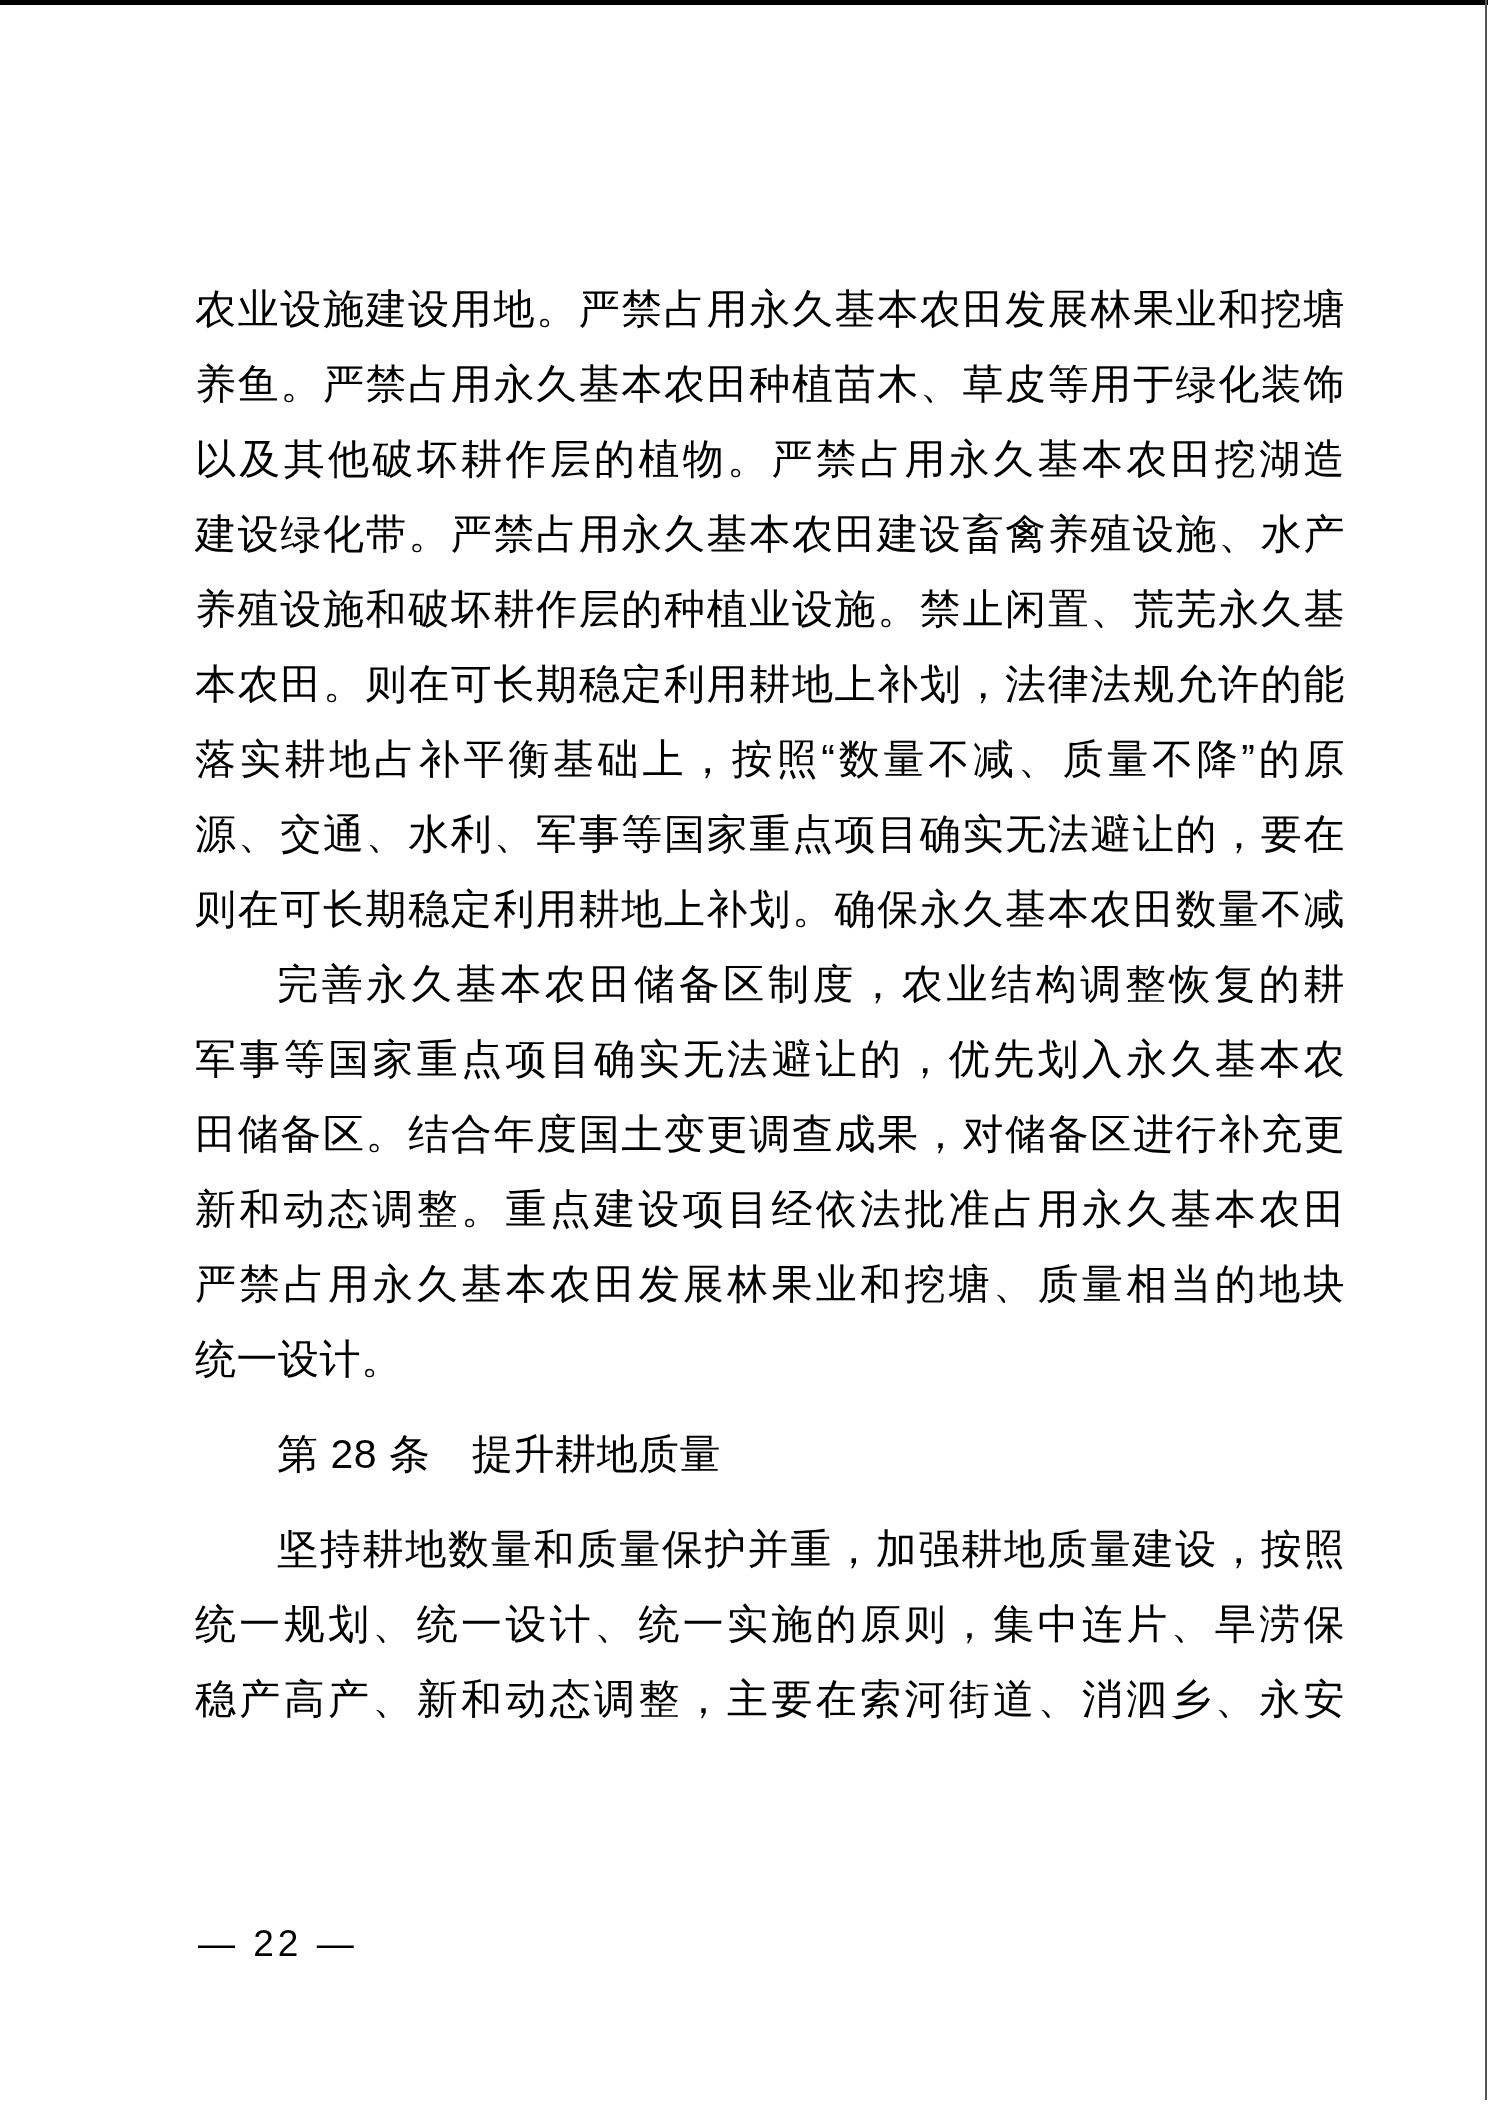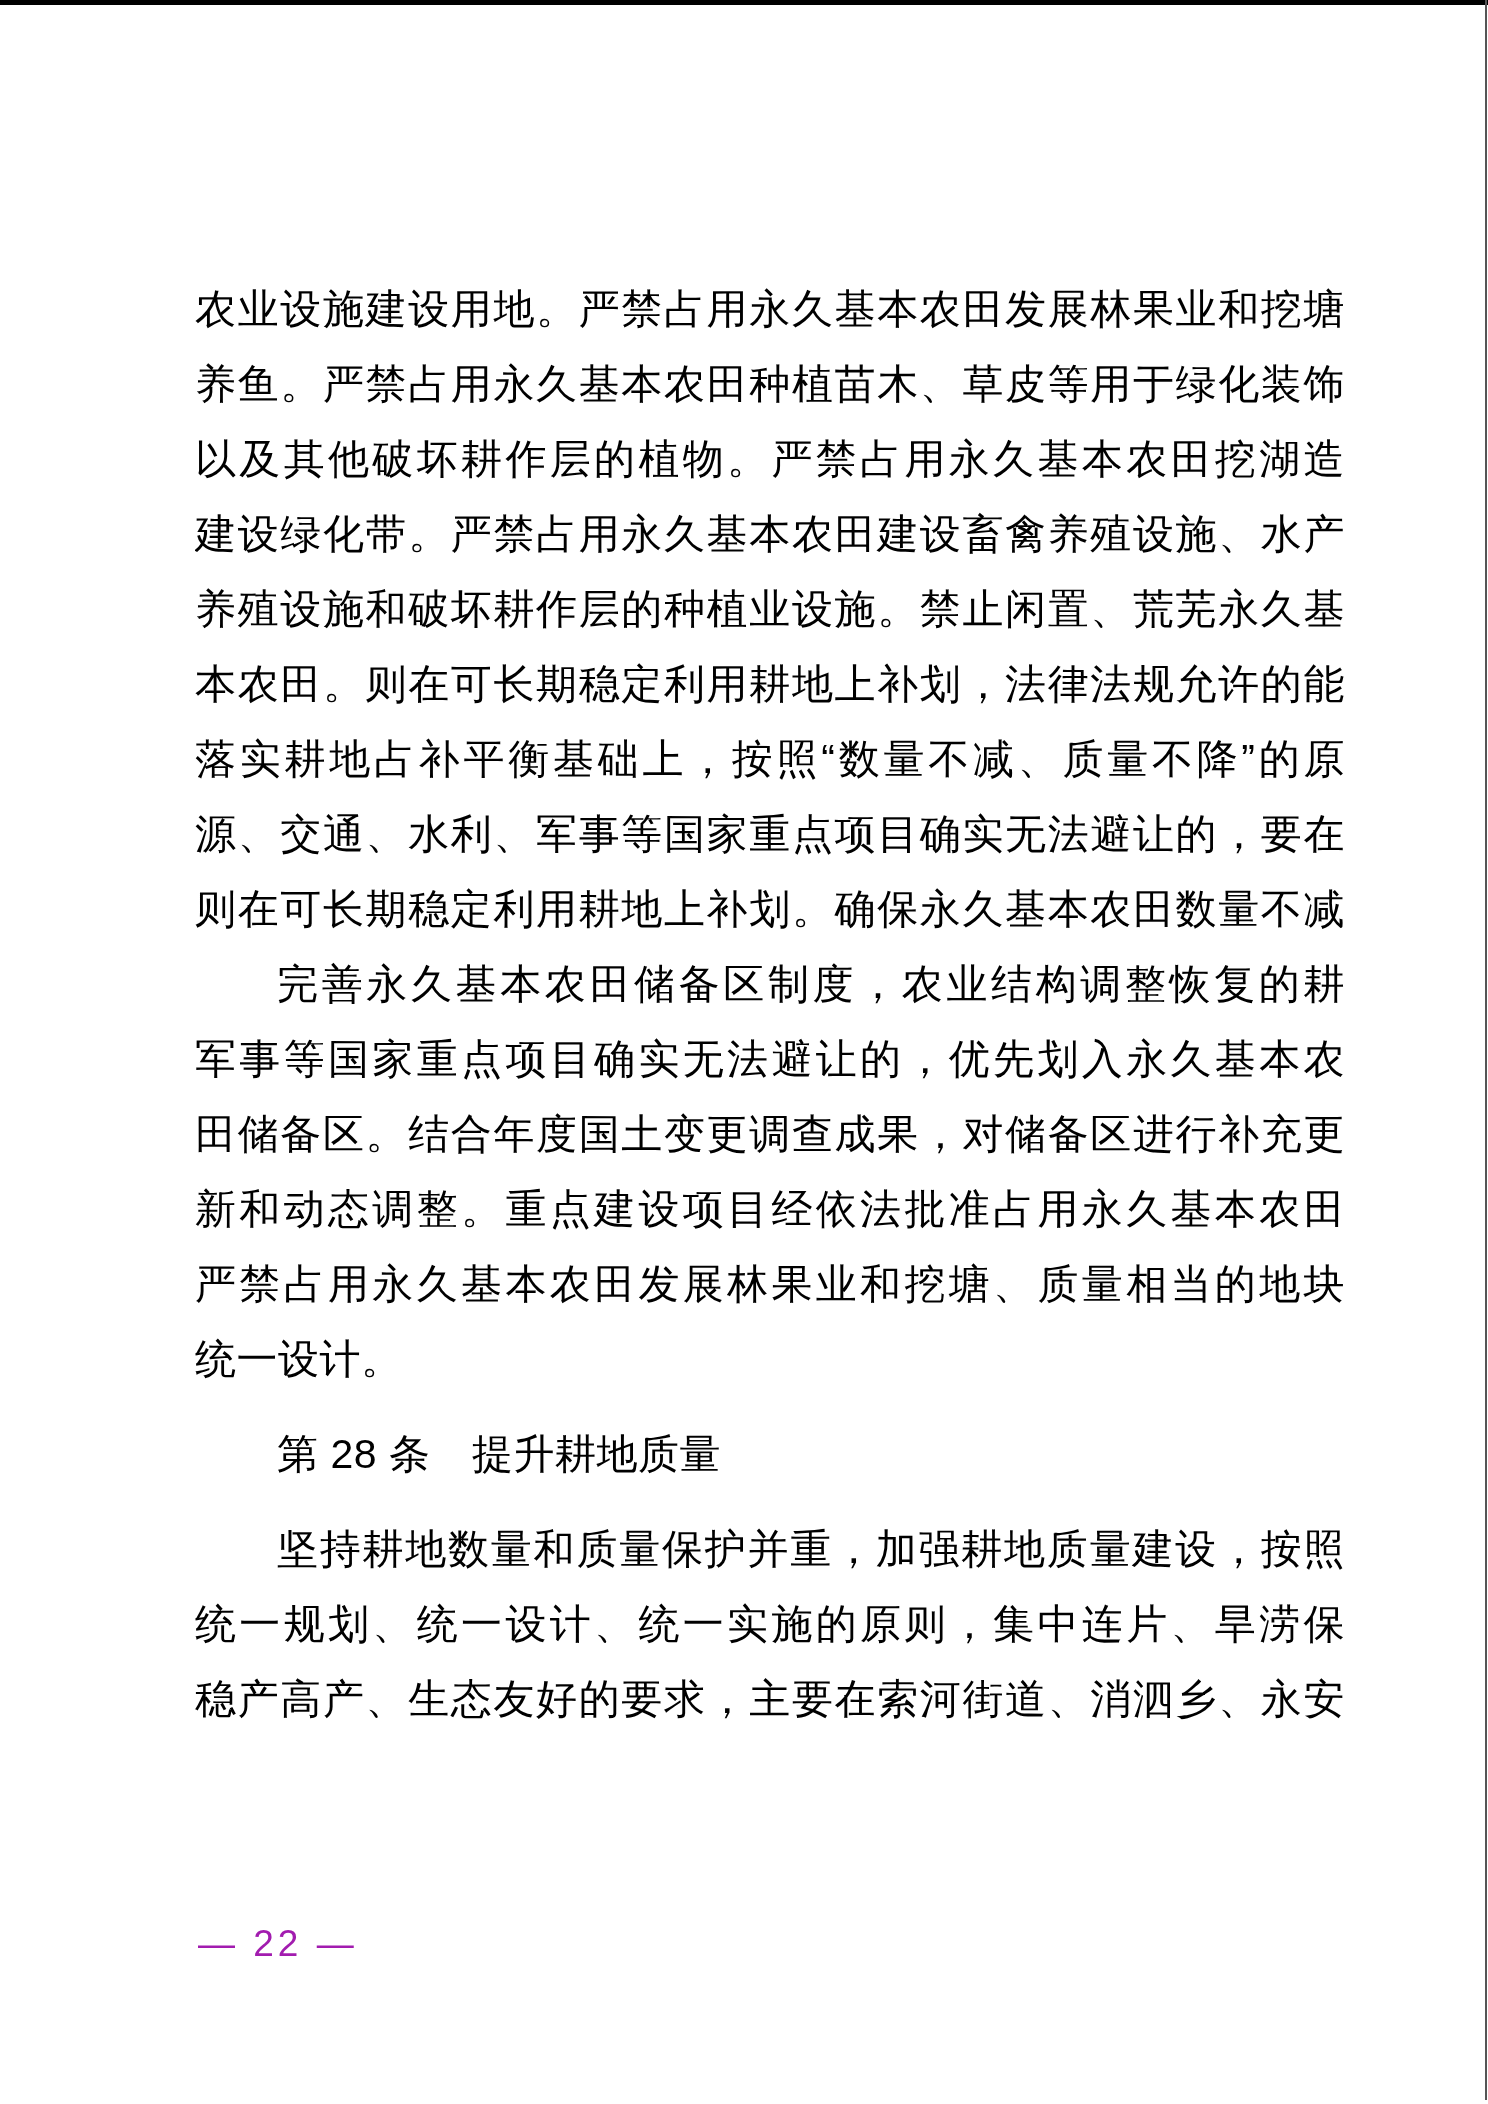--- a/index.html
+++ b/index.html
@@ -67,21 +67,21 @@
     text-align: left;
     letter-spacing: 0.5px;
   }
   .footer {
     position: absolute;
     left: 198px;
     top: 1906px;
     height: 75px;
     line-height: 75px;
     font-size: 37px;
-    color: #a21caf;
+    color: #000000;
     letter-spacing: 4px;
   }
 </style>
 </head>
 <body>
 
 <div class="page">
   <div class="top-bar"></div>
   <div class="right-line"></div>
 
@@ -105,18 +105,18 @@
       <div class="line">新和动态调整。重点建设项目经依法批准占用永久基本农田的，</div>
       <div class="line">严禁占用永久基本农田发展林果业和挖塘、质量相当的地块</div>
       <div class="line short">统一设计。</div>
     </div>
 
     <h2 class="heading">第 28 条　提升耕地质量</h2>
 
     <div class="paragraph">
       <div class="line indent">坚持耕地数量和质量保护并重，加强耕地质量建设，按照</div>
       <div class="line">统一规划、统一设计、统一实施的原则，集中连片、旱涝保收、</div>
-      <div class="line">稳产高产、生态友好的要求，主要在索河街道、消泗乡、永安</div>
+      <div class="line">稳产高产、新和动态调整，主要在索河街道、消泗乡、永安</div>
     </div>
   </div>
 
   <div class="footer">— 22 —</div>
 </div>
 
 </body></html>

